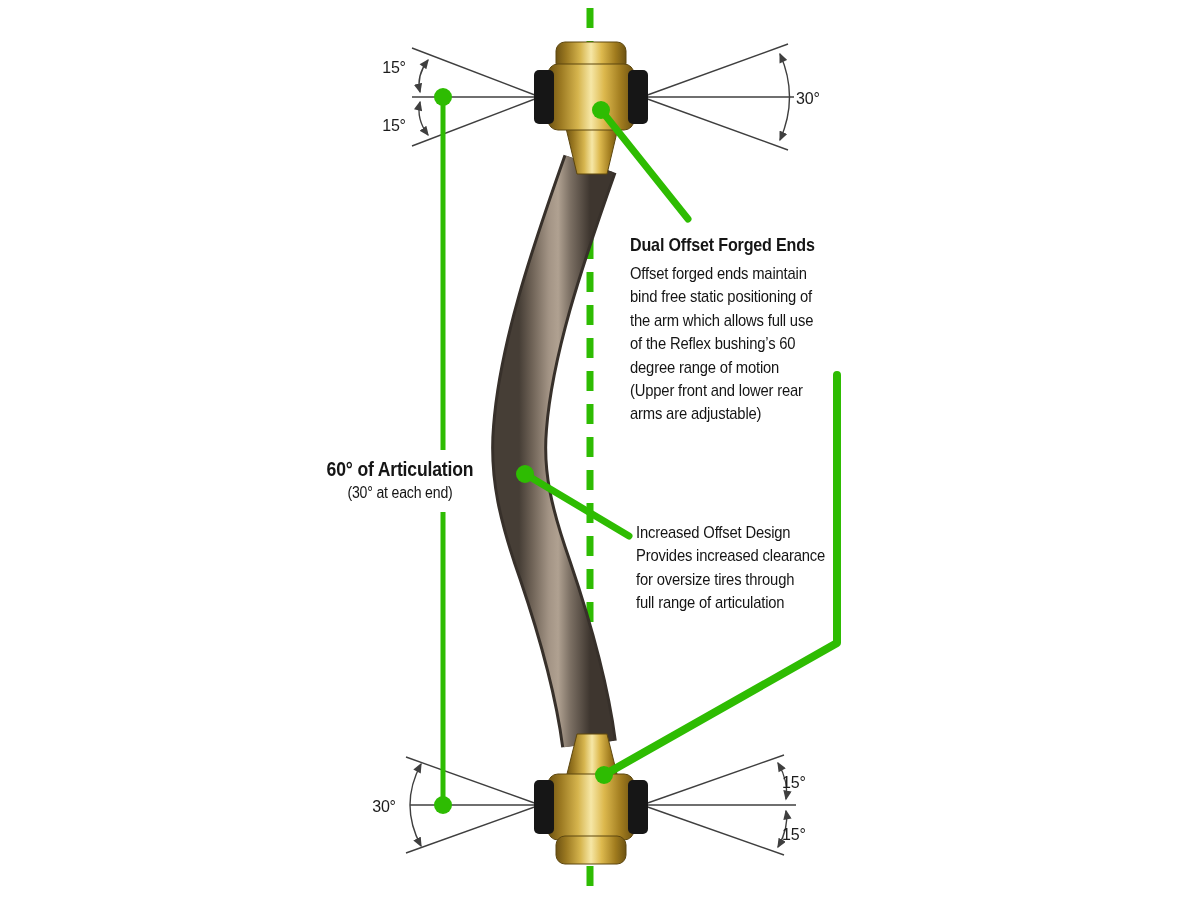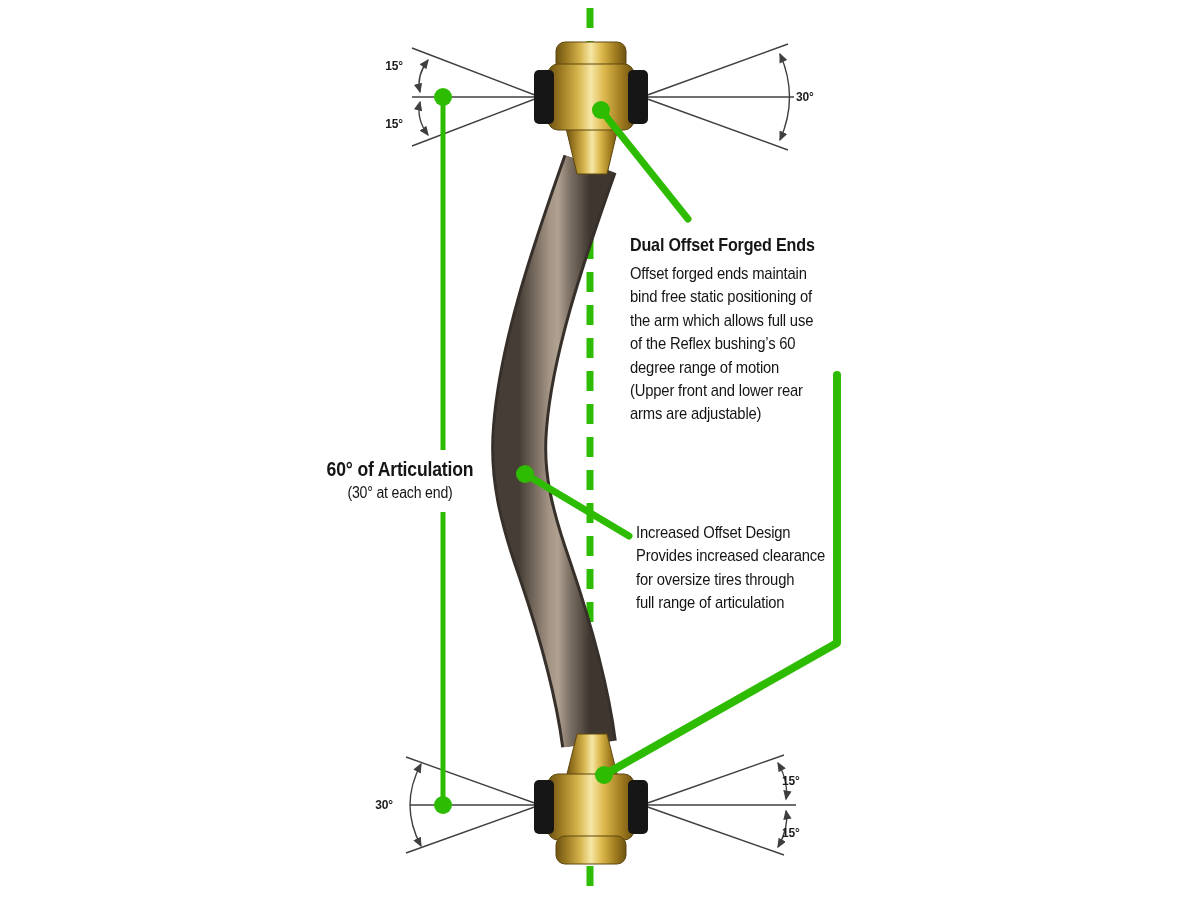--- a/index.html
+++ b/index.html
@@ -3,21 +3,21 @@
 <meta charset="utf-8">
 <style>
   html,body{margin:0;padding:0;background:#ffffff;}
   .canvas{
     position:relative;width:1200px;height:906px;background:#ffffff;overflow:hidden;
     font-family:"Liberation Sans", sans-serif;color:#151515;
   }
   .canvas svg{position:absolute;left:0;top:0;}
   .ann{position:absolute;z-index:2;}
   .angle{
-    width:36px;text-align:center;font-size:12px;font-weight:bold;color:#1c1c1c;
+    width:36px;text-align:center;font-size:16px;font-weight:normal;color:#1c1c1c;
     letter-spacing:-0.2px;
   }
   .angle-left{text-align:left;}
   .art-block{
     left:301px;top:458px;width:198px;text-align:center;
     transform:scaleX(0.88);transform-origin:center top;
   }
   .art-title{font-size:20px;font-weight:600;letter-spacing:-0.2px;}
   .art-sub{font-size:16px;font-weight:500;margin-top:3px;letter-spacing:-0.2px;}
   .callout{transform:scaleX(0.87);transform-origin:left top;}

